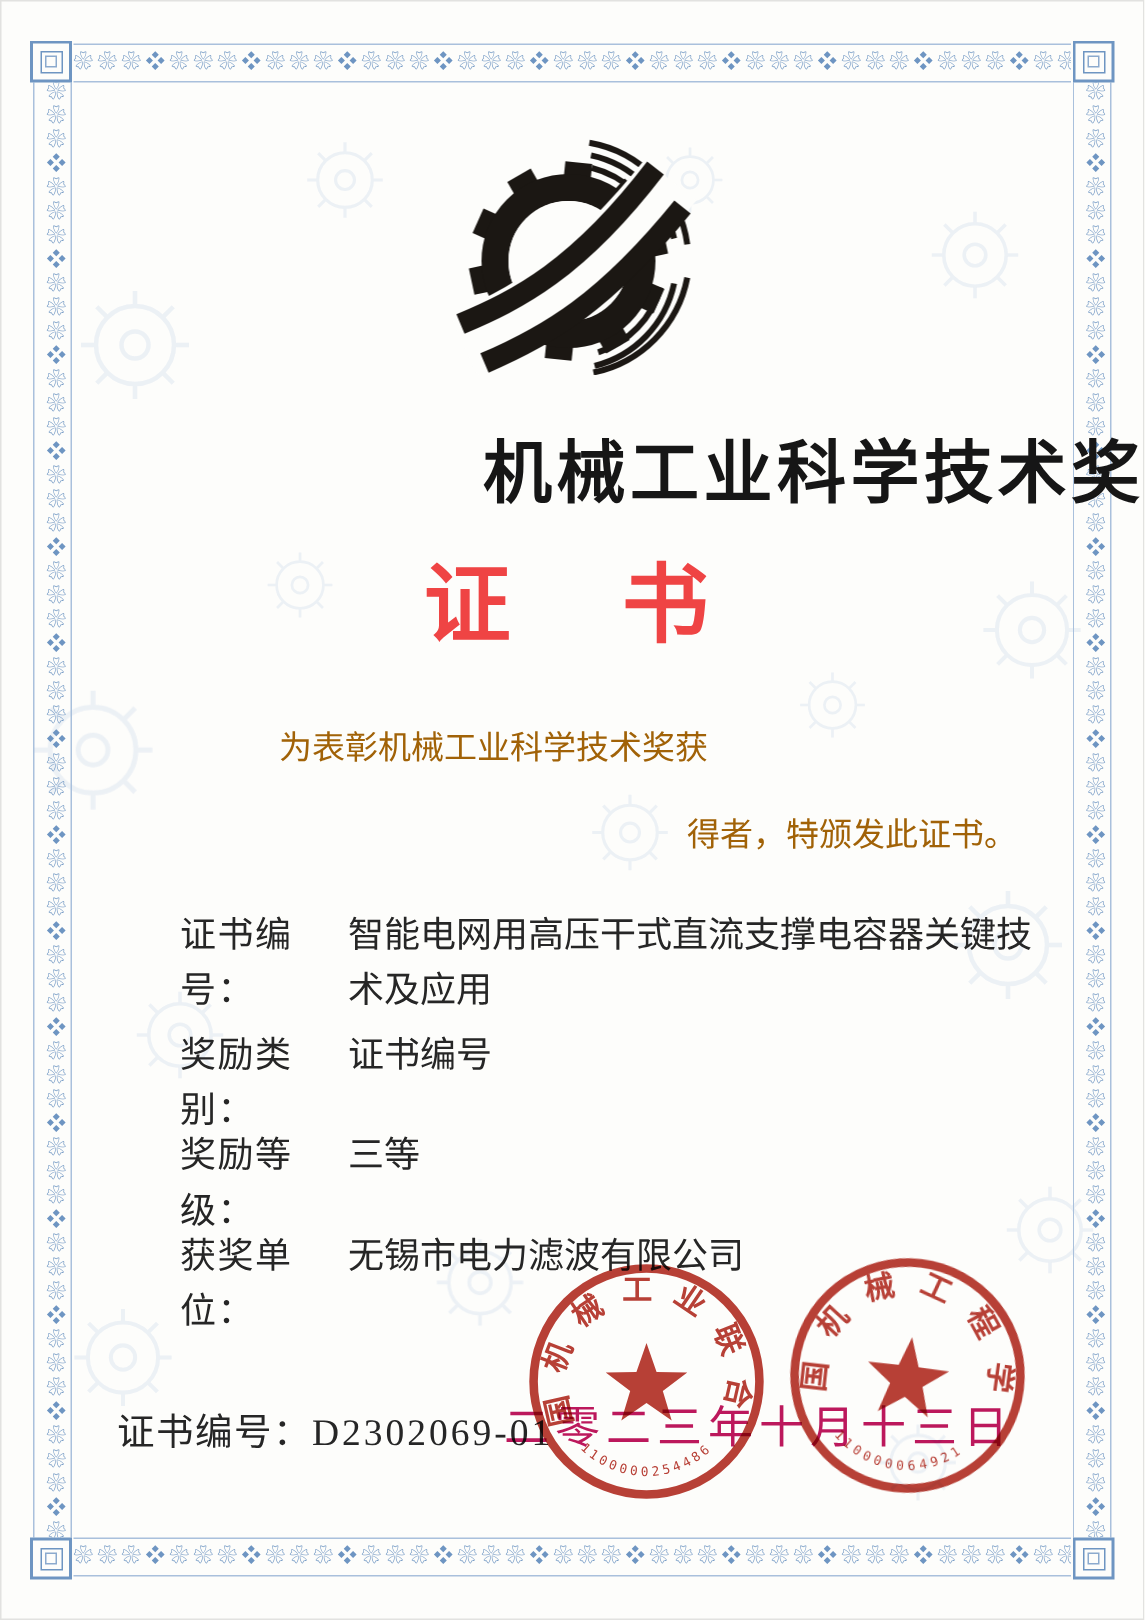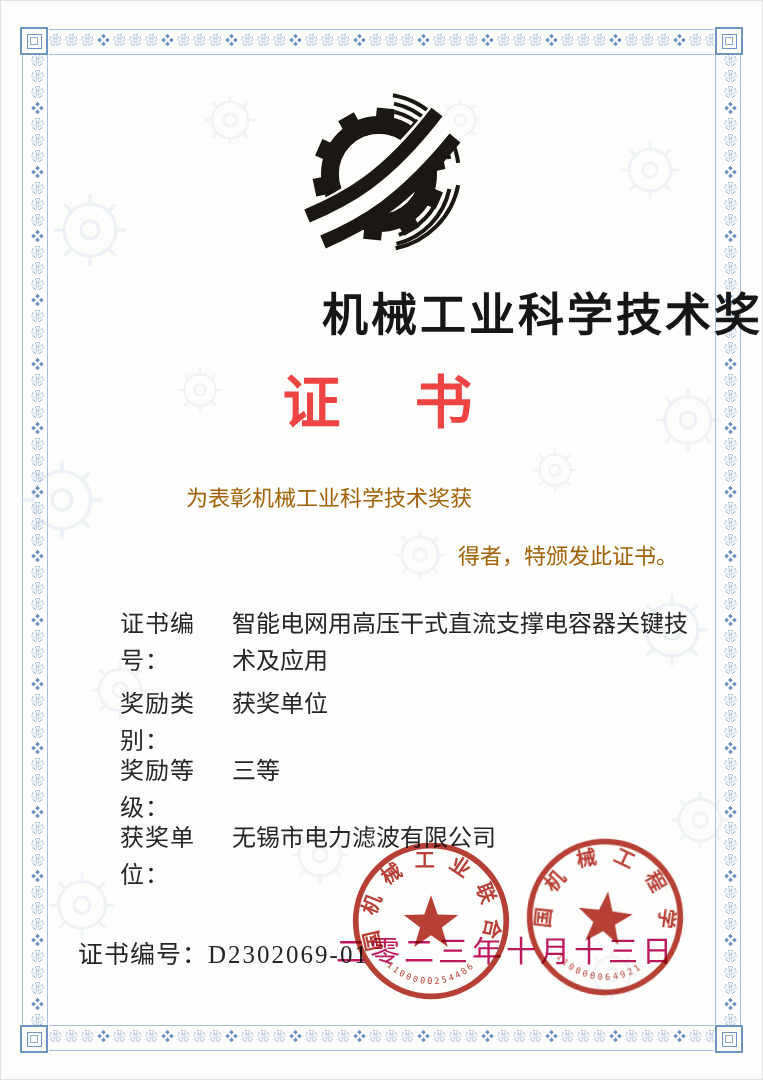--- a/index.html
+++ b/index.html
@@ -135,21 +135,21 @@
 
   <div class="intro">
     <span class="l1">为表彰机械工业科学技术奖获</span>
     <span class="l2">得者，特颁发此证书。</span>
   </div>
 
   <div class="frow r1">
     <span class="flabel">证书编号：</span><span class="fvalue">智能电网用高压干式直流支撑电容器关键技术及应用</span>
   </div>
   <div class="frow r2">
-    <span class="flabel">奖励类别：</span><span class="fvalue">获奖单位</span>
+    <span class="flabel">奖励类别：</span><span class="fvalue">证书编号</span>
   </div>
   <div class="frow r3">
     <span class="flabel">奖励等级：</span><span class="fvalue">三等</span>
   </div>
   <div class="frow r4">
     <span class="flabel">获奖单位：</span><span class="fvalue">无锡市电力滤波有限公司</span>
   </div>
 
   <div class="certno">
     <span>证书编号：</span><span class="cval">D2302069-01</span>

